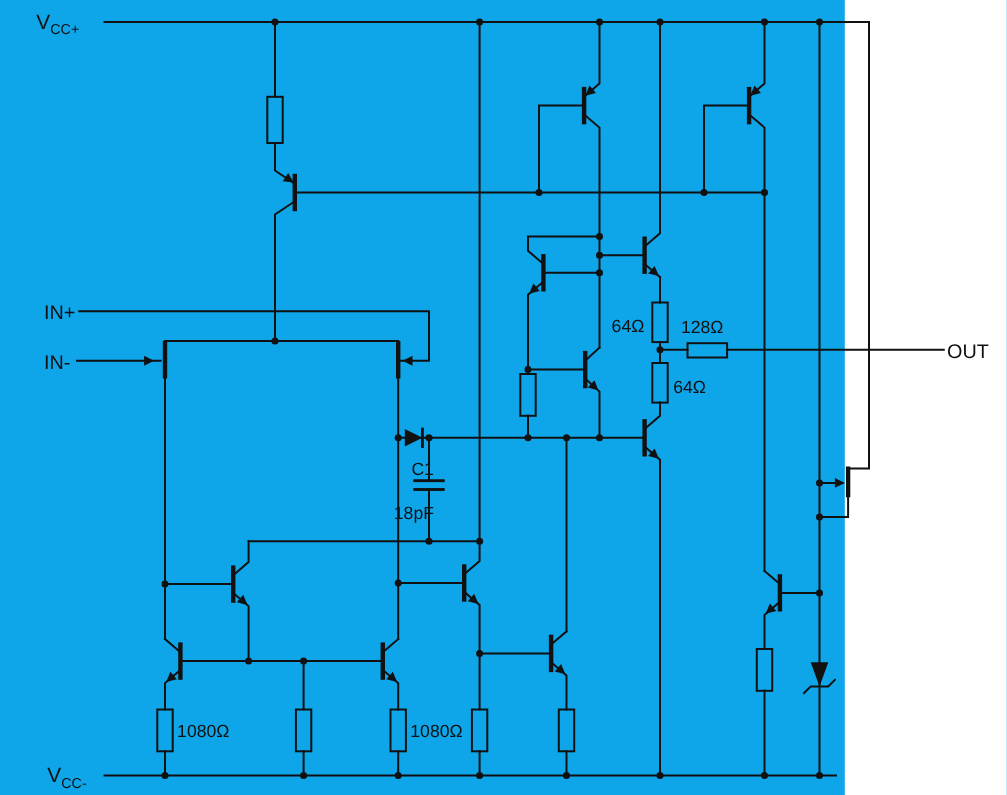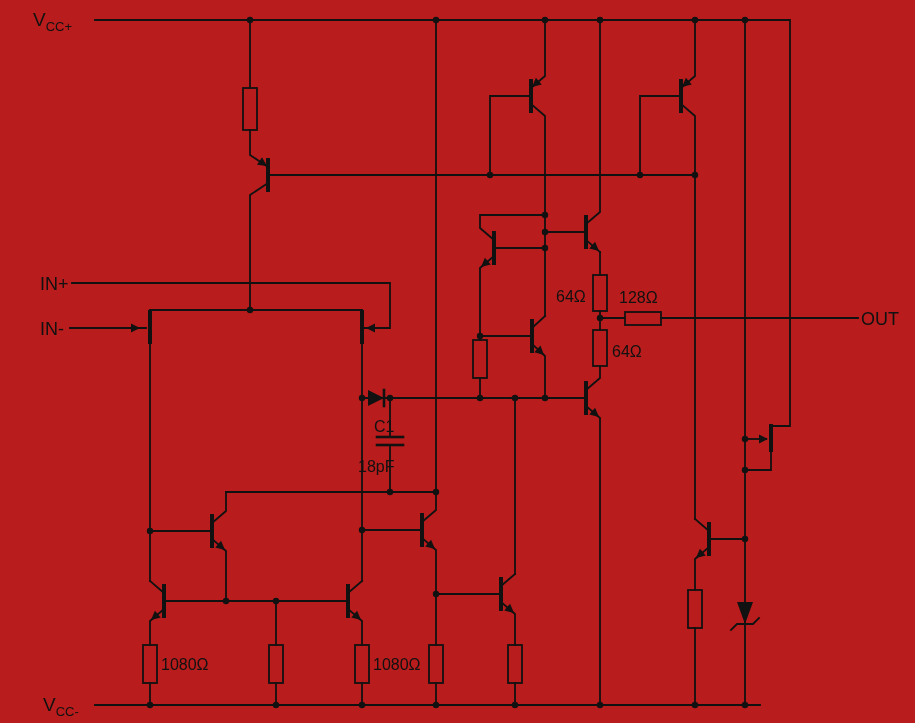--- a/index.html
+++ b/index.html
@@ -1,17 +1,17 @@
 <!DOCTYPE html>
 <html style="--ink: #111111;"><head>
 <meta charset="utf-8">
 <style>
   :root{ --ink:#111111; }
   html,body{ margin:0; padding:0; background:#ffffff; }
-  .stage{ width:915px; height:723px; position:relative; background:#b91c1c; }
+  .stage{ width:768px; height:723px; position:relative; background:#0ea5e9; }
   svg{ display:block; }
   .w{ fill:none; stroke:var(--ink); stroke-width:1.8; stroke-linecap:square; stroke-linejoin:miter; }
   .b{ stroke:var(--ink); stroke-width:4; stroke-linecap:butt; }
   .r{ fill:none; stroke:var(--ink); stroke-width:1.8; }
   .d{ fill:var(--ink); stroke:none; }
   .a{ fill:var(--ink); stroke:none; }
   .dio{ fill:var(--ink); stroke:none; }
   .plate{ stroke-width:2.6; }
   .t{ font-family:"Liberation Sans","DejaVu Sans",sans-serif; fill:var(--ink); font-size:18px; }
   .t2{ font-size:16px; }

